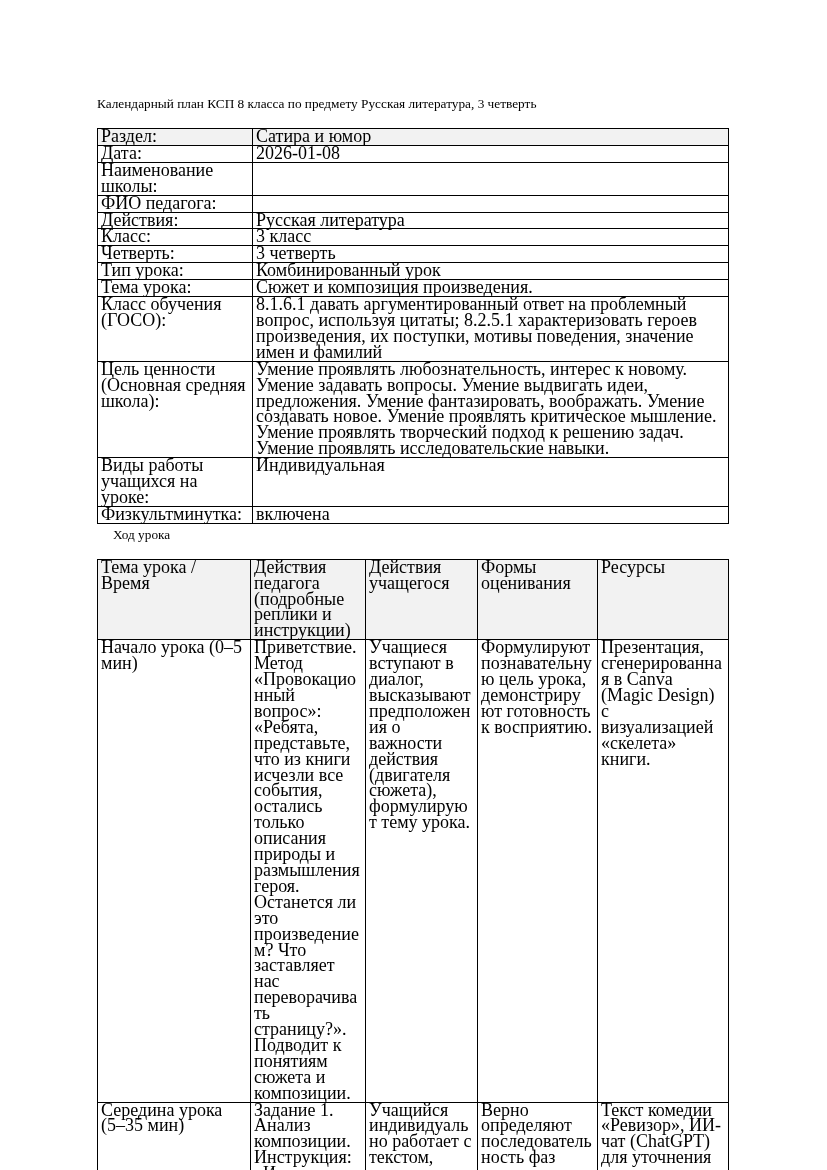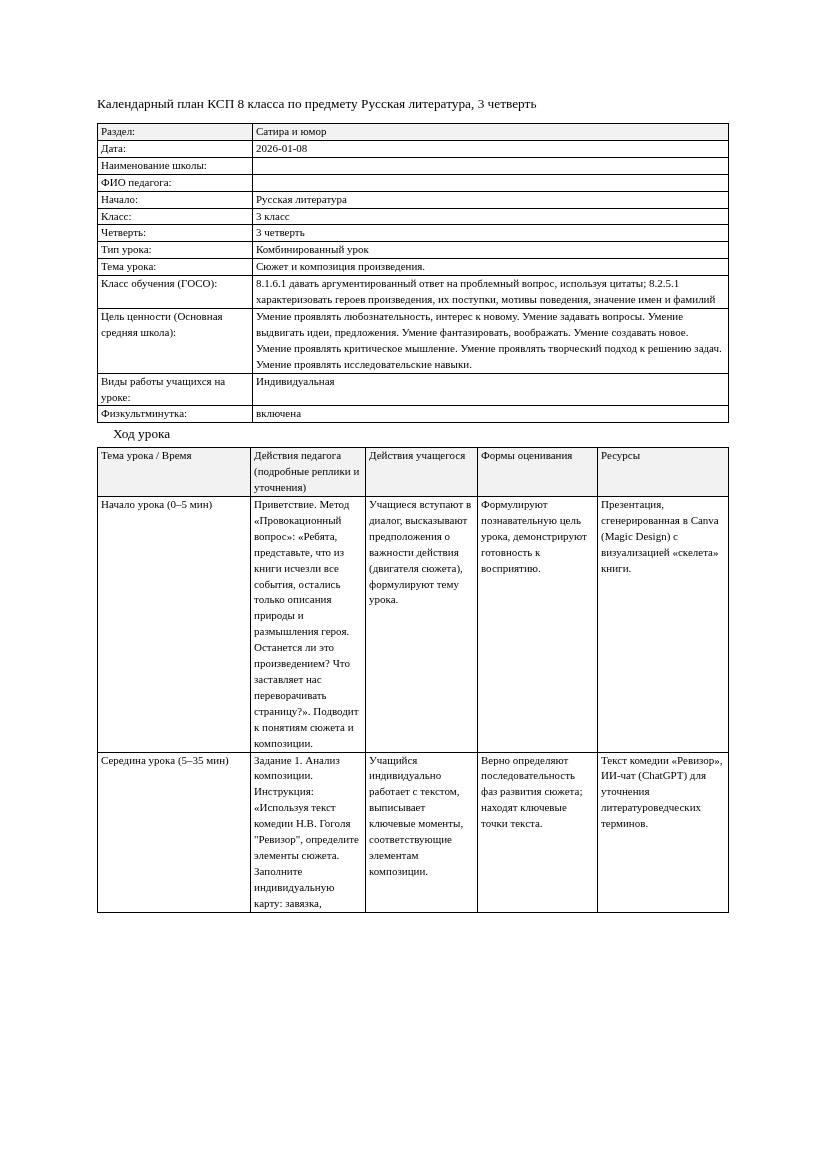--- a/index.html
+++ b/index.html
@@ -26,22 +26,23 @@
   .doc-title {
     font-size: 13.3px;
     line-height: 16px;
     margin: 0 0 11px 0;
     font-weight: normal;
   }
   table {
     border-collapse: collapse;
     table-layout: fixed;
     width: 631px;
-    font-size: 11px;
+    font-size: 18px;
     line-height: 15.9px;
+    margin-top: 16px;
   }
   td, th {
     border: 1px solid #000000;
     padding: 0 3px;
     vertical-align: top;
     text-align: left;
     font-weight: normal;
     overflow-wrap: break-word;
   }
   tr.hdr td, tr.hdr th { background: #f2f2f2; }
@@ -75,21 +76,21 @@
         </tr>
         <tr>
           <td>Наименование школы:</td>
           <td></td>
         </tr>
         <tr>
           <td>ФИО педагога:</td>
           <td></td>
         </tr>
         <tr>
-          <td>Начало:</td>
+          <td>Действия:</td>
           <td>Русская литература</td>
         </tr>
         <tr>
           <td>Класс:</td>
           <td>3 класс</td>
         </tr>
         <tr>
           <td>Четверть:</td>
           <td>3 четверть</td>
         </tr>
@@ -126,21 +127,21 @@
       <colgroup>
         <col style="width:153px">
         <col style="width:115px">
         <col style="width:112px">
         <col style="width:120px">
         <col style="width:131px">
       </colgroup>
       <thead>
         <tr class="hdr">
           <th>Тема урока / Время</th>
-          <th>Действия педагога (подробные реплики и уточнения)</th>
+          <th>Действия педагога (подробные реплики и инструкции)</th>
           <th>Действия учащегося</th>
           <th>Формы оценивания</th>
           <th>Ресурсы</th>
         </tr>
       </thead>
       <tbody>
         <tr>
           <td>Начало урока (0–5 мин)</td>
           <td>Приветствие. Метод «Провокационный вопрос»: «Ребята, представьте, что из книги исчезли все события, остались только описания природы и размышления героя. Останется ли это произведением? Что заставляет нас переворачивать страницу?». Подводит к понятиям сюжета и композиции.</td>
           <td>Учащиеся вступают в диалог, высказывают предположения о важности действия (двигателя сюжета), формулируют тему урока.</td>

